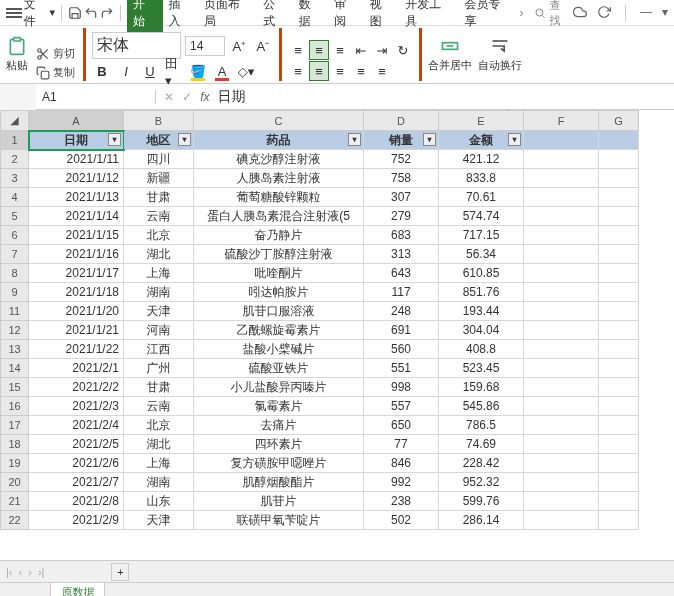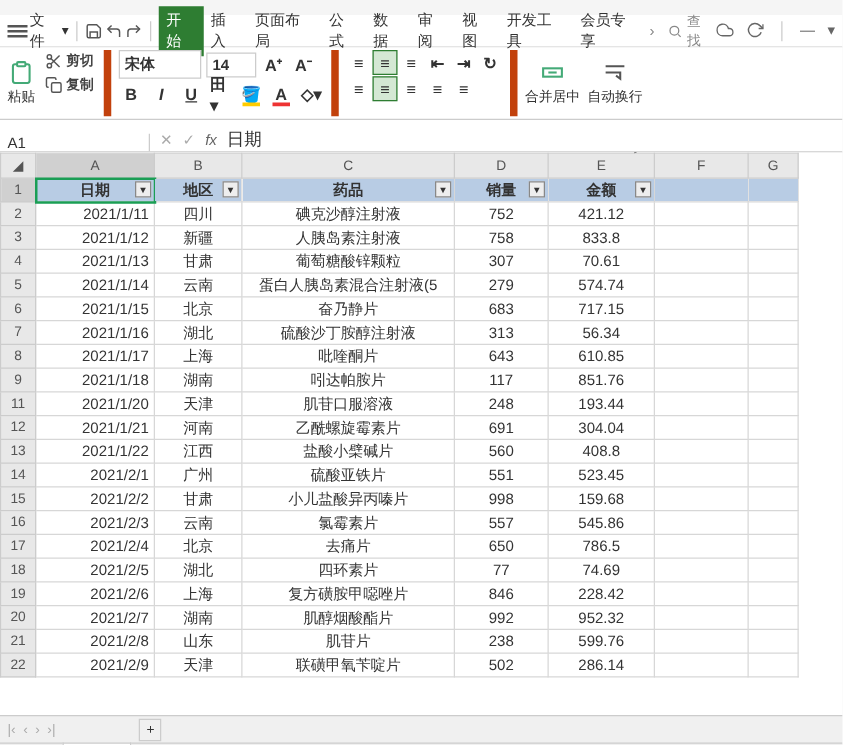--- a/index.html
+++ b/index.html
@@ -1,41 +1,41 @@
 <!DOCTYPE html>
 <html><head>
 <meta charset="utf-8">
 <style>
 * { box-sizing: border-box; margin: 0; padding: 0; font-family: "Microsoft YaHei", sans-serif; }
 body { background: #f5f5f5; width: 674px; height: 596px; overflow: hidden; font-size: 12px; color: #333; }
 
-.menu-bar { display: flex; align-items: center; height: 26px; background: #fff; border-bottom: 1px solid #ddd; padding: 0 6px; gap: 2px; margin-top: 12px; }
+.menu-bar { display: flex; align-items: center; height: 26px; background: #fff; border-bottom: 1px solid #ddd; padding: 0 6px; gap: 2px; }
 .hamburger { width: 16px; display: flex; flex-direction: column; gap: 2px; }
 .hamburger span { height: 2px; background: #555; }
 .dd { font-size: 11px; }
 .sep-v { width: 1px; height: 16px; background: #ccc; margin: 0 4px; }
 .tabs { display: flex; gap: 0; font-size: 12px; }
 .tab { padding: 3px 6px; cursor: pointer; }
 .tab.active { background: #2e7d32; color: #fff; }
 .search-box { margin-left: 8px; display: flex; align-items: center; gap: 4px; color: #888; font-size: 11px; }
 .right-icons { margin-left: auto; display: flex; gap: 10px; color: #666; }
 
 .ribbon { display: flex; height: 58px; background: #fff; border-bottom: 1px solid #ccc; padding: 2px 6px; gap: 6px; }
-.rib-group { display: flex; flex-direction: column; justify-content: flex-start; gap: 2px; border-right: 6px solid #c2410c; padding-right: 6px; font-weight: bold; }
+.rib-group { display: flex; flex-direction: column; justify-content: flex-end; gap: 2px; border-right: 3px solid #c2410c; padding-right: 6px; }
 .rib-btn { display: flex; align-items: center; gap: 3px; font-size: 11px; color: #444; cursor: pointer; padding: 1px 2px; }
 .rib-large { display: flex; flex-direction: column; align-items: center; justify-content: center; font-size: 11px; gap: 2px; }
 .rib-large svg, .rib-large .big-ic { width: 20px; height: 20px; }
 .font-row { display: flex; gap: 4px; align-items: center; }
-.font-name { border: 1px solid #ccc; padding: 2px 4px; width: 66px; font-size: 12px; background: #fff; }
+.font-name { border: 1px solid #ccc; padding: 2px 4px; width: 89px; font-size: 16px; background: #fff; }
 .font-size { border: 1px solid #ccc; padding: 2px 4px; width: 40px; font-size: 12px; background: #fff; }
 .fmt-btn { width: 20px; height: 20px; display: flex; align-items: center; justify-content: center; border: 1px solid transparent; cursor: pointer; font-size: 13px; }
 .align-grid { display: grid; grid-template-columns: repeat(6, 20px); grid-template-rows: repeat(2, 20px); gap: 1px; }
 .align-grid .fmt-btn.active { background: #d4e8d4; border-color: #2e7d32; }
 
-.name-fx { display: flex; height: 26px; background: #fff; border-bottom: 1px solid #ccc; align-items: flex-end; }
+.name-fx { display: flex; height: 26px; background: #fff; border-bottom: 1px solid #ccc; align-items: center; margin-left: 36px; }
 .name-box { width: 120px; border-right: 1px solid #ccc; padding: 0 6px; display: flex; align-items: center; font-size: 12px; }
 .fx-area { display: flex; align-items: center; gap: 8px; padding: 0 8px; flex: 1; }
 .fx-lbl { font-style: italic; color: #666; }
 
 .sheet { position: relative; height: calc(596px - 26px - 58px - 26px - 22px - 14px); overflow: auto; background: #fff; }
 table { border-collapse: collapse; table-layout: fixed; }
 th.rowhead, td.rowhead { width: 28px; background: #e8e8e8; border: 1px solid #ccc; text-align: center; font-size: 11px; color: #555; font-weight: normal; }
 th.colhead { background: #e8e8e8; border: 1px solid #ccc; height: 20px; text-align: center; font-size: 11px; color: #555; font-weight: normal; }
 th.colhead.sel { background: #d0d0d0; }
 td.rowhead.sel { background: #d0d0d0; }

